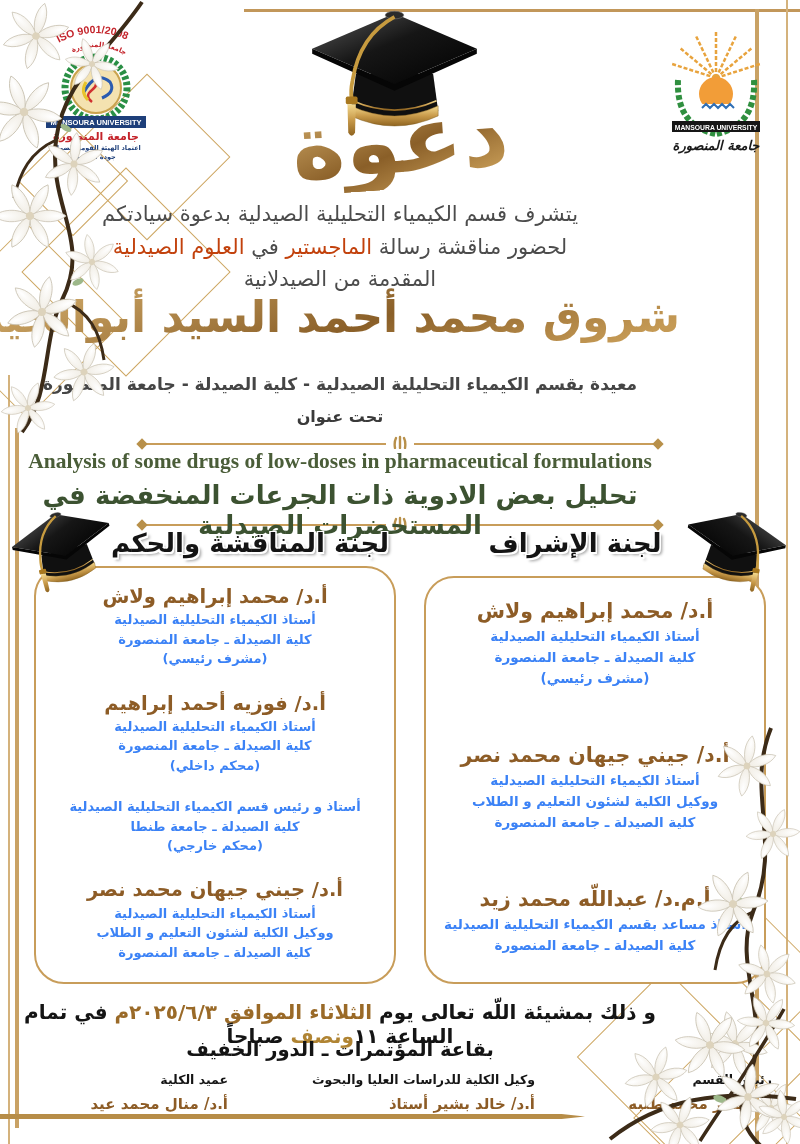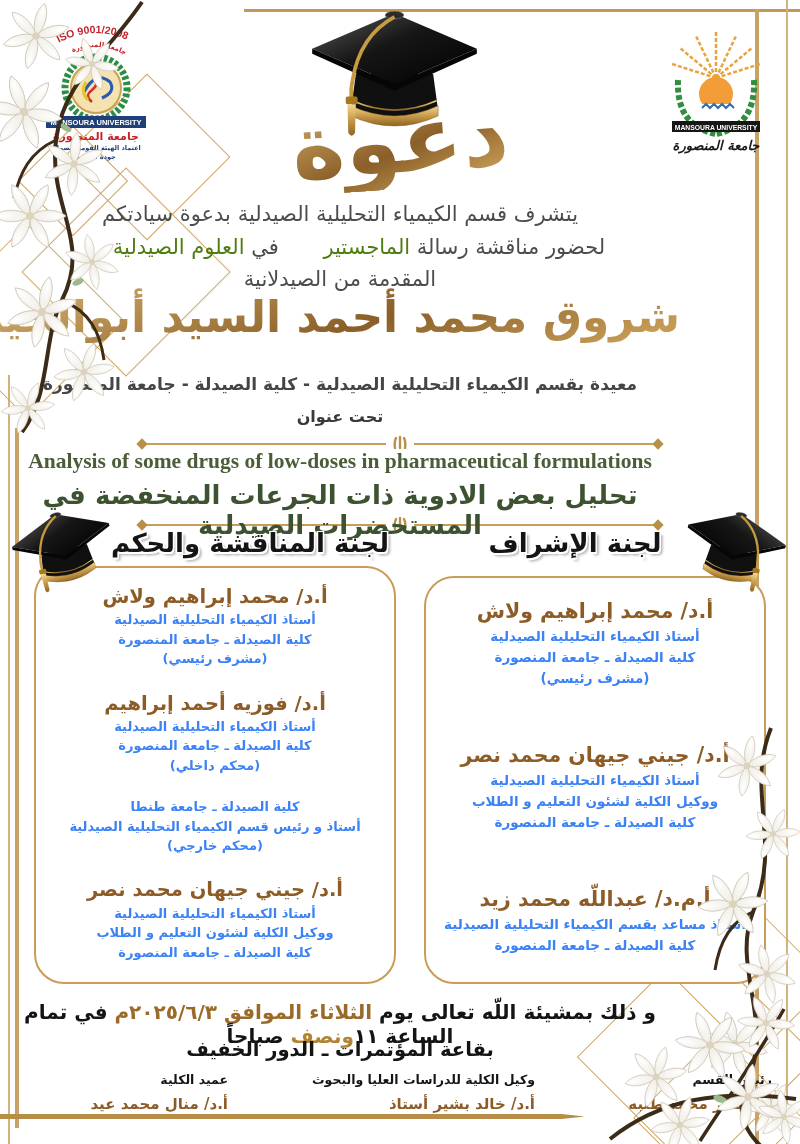--- a/index.html
+++ b/index.html
@@ -17,21 +17,21 @@
   .fl-bottom{left:0;top:1114px;width:585px;height:5px;background:#b78d48;
              clip-path:polygon(0 0,96% 0,100% 50%,96% 100%,0 100%);}
 
   
   .dmd{position:absolute;border:1.5px solid #cda661;transform:rotate(45deg);z-index:1;background:transparent;}
 
   
   .ar{direction:rtl;}
   .ctr{position:absolute;left:0;width:680px;text-align:center;}
   .intro{top:198px;font-size:21px;line-height:1.55;color:#4c4c4c;z-index:4;}
-  .intro .hl{color:#4d7c0f;margin-left:38px;}
+  .intro .hl{color:#c2410c;}
   .gold-text{color:#a4793a;font-weight:bold;}
   @supports (-webkit-background-clip: text){
     .gold-text{background:linear-gradient(160deg,#cba463 10%,#8a5f28 55%,#c59a55 90%);
                -webkit-background-clip:text;background-clip:text;color:transparent;}
   }
   .daawa{position:absolute;left:290px;top:94px;width:220px;text-align:center;font-size:90px;
          line-height:1.05;transform:rotate(-4deg);z-index:4;}
   .big-name{top:282px;font-size:44px;white-space:nowrap;z-index:4;line-height:1.6;}
   .cand-pos{top:374px;font-size:17px;font-weight:bold;color:#454545;z-index:4;}
   .under-label{top:407px;font-size:16px;font-weight:bold;color:#3a3a3a;z-index:4;}
@@ -244,22 +244,22 @@
         <div class="mline">كلية الصيدلة ـ جامعة المنصورة</div>
         <div class="mline">(مشرف رئيسي)</div>
       </div>
       <div class="member">
         <div class="mname">أ.د/ فوزيه أحمد إبراهيم</div>
         <div class="mline">أستاذ  الكيمياء التحليلية الصيدلية</div>
         <div class="mline">كلية الصيدلة ـ جامعة المنصورة</div>
         <div class="mline">(محكم داخلي)</div>
       </div>
       <div class="member">
+        <div class="mline">أستاذ و رئيس قسم الكيمياء التحليلية الصيدلية</div>
         <div class="mline">كلية الصيدلة ـ جامعة طنطا</div>
-        <div class="mline">أستاذ و رئيس قسم الكيمياء التحليلية الصيدلية</div>
         <div class="mline">(محكم خارجي)</div>
       </div>
       <div class="member">
         <div class="mname">أ.د/ جيني جيهان محمد نصر</div>
         <div class="mline">أستاذ  الكيمياء التحليلية الصيدلية</div>
         <div class="mline">ووكيل الكلية لشئون التعليم و الطلاب</div>
         <div class="mline">كلية الصيدلة ـ جامعة المنصورة</div>
       </div>
     </div>
   <div class="cbox box-right">

